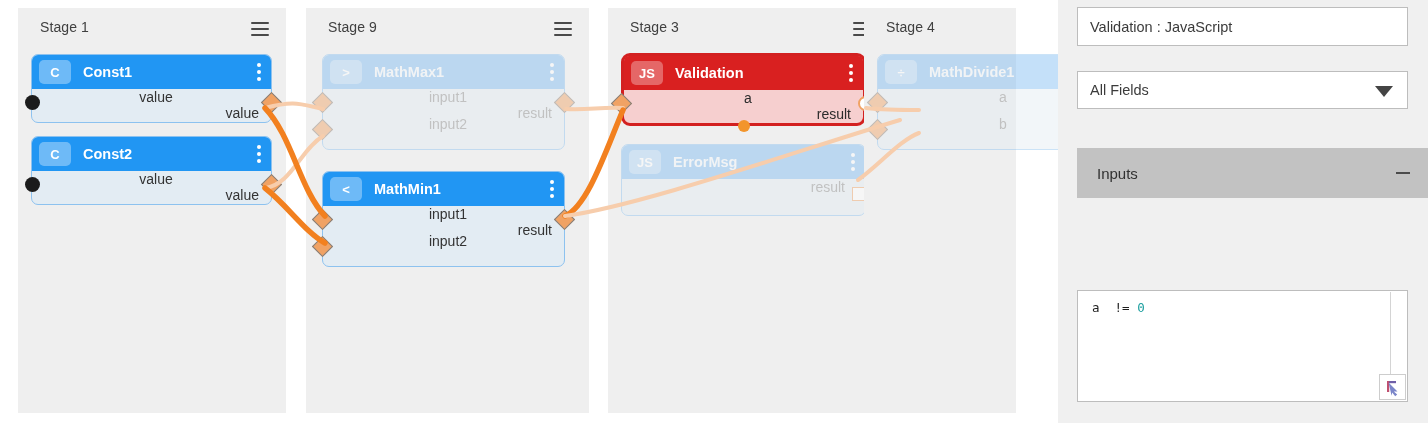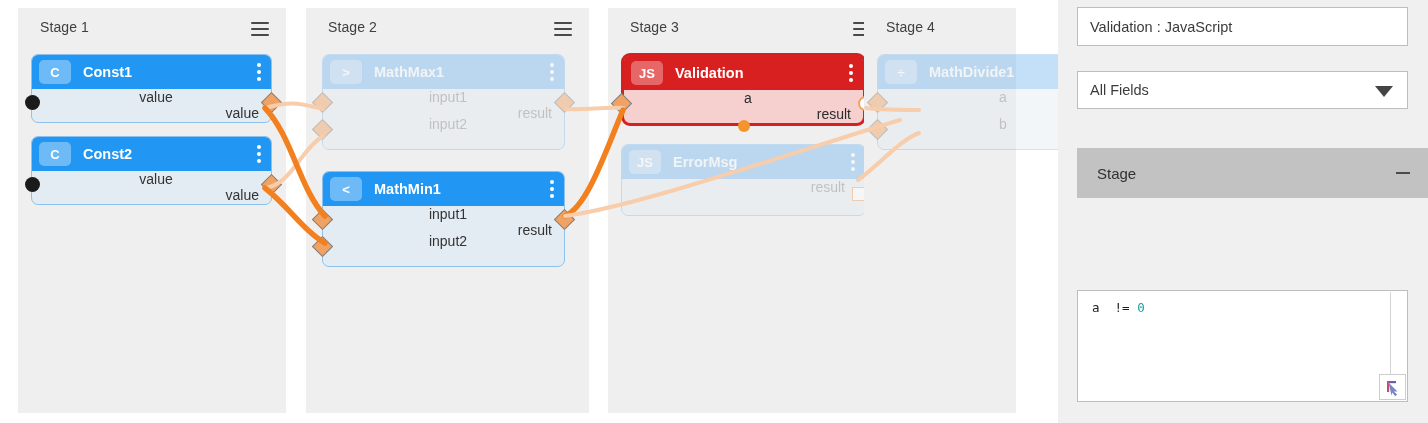--- a/index.html
+++ b/index.html
@@ -266,21 +266,21 @@
             <span class="port-in-label">value</span>
             <span class="port-out-label">value</span>
             <span class="pt pt-right pt-diamond"></span>
           </div>
         </div>
       </div>
     </div>
 
     <div class="stage" style="left:306px; width:283px;">
       <div class="stage-head">
-        <span class="stage-title">Stage 2</span>
+        <span class="stage-title">Stage 9</span>
         <span class="stage-menu">
             <i></i>
             <i></i>
             <i></i>
           </span>
       </div>
 
       <div class="node dim" style="left:16px; top:46px; width:243px;">
         <div class="node-head">
           <span class="node-badge">&gt;</span>
@@ -433,21 +433,21 @@
     <div class="pnl-field" style="left:19px; top:7px; width:331px; height:39px;">
       <span class="pnl-field-text">Validation : JavaScript</span>
     </div>
 
     <div class="pnl-field" style="left:19px; top:71px; width:331px; height:38px;">
       <span class="pnl-field-text">All Fields</span>
       <span class="sel-caret"></span>
     </div>
 
     <div class="section-head" style="left:19px; top:148px; width:351px; height:50px;">
-      <span class="section-title">Stage</span>
+      <span class="section-title">Inputs</span>
       <span class="section-collapse"></span>
     </div>
 
 
     <div id="code-box">
       <div id="code-text"><span>a  != </span><span class="num">0</span></div>
       <div class="code-vscroll"></div>
       <div class="code-grip">
         <svg width="25" height="24" viewBox="0 0 25 24">
           <path d="M7 6 h9 v2.2 h-9 z" fill="#6f5fa8"></path>

